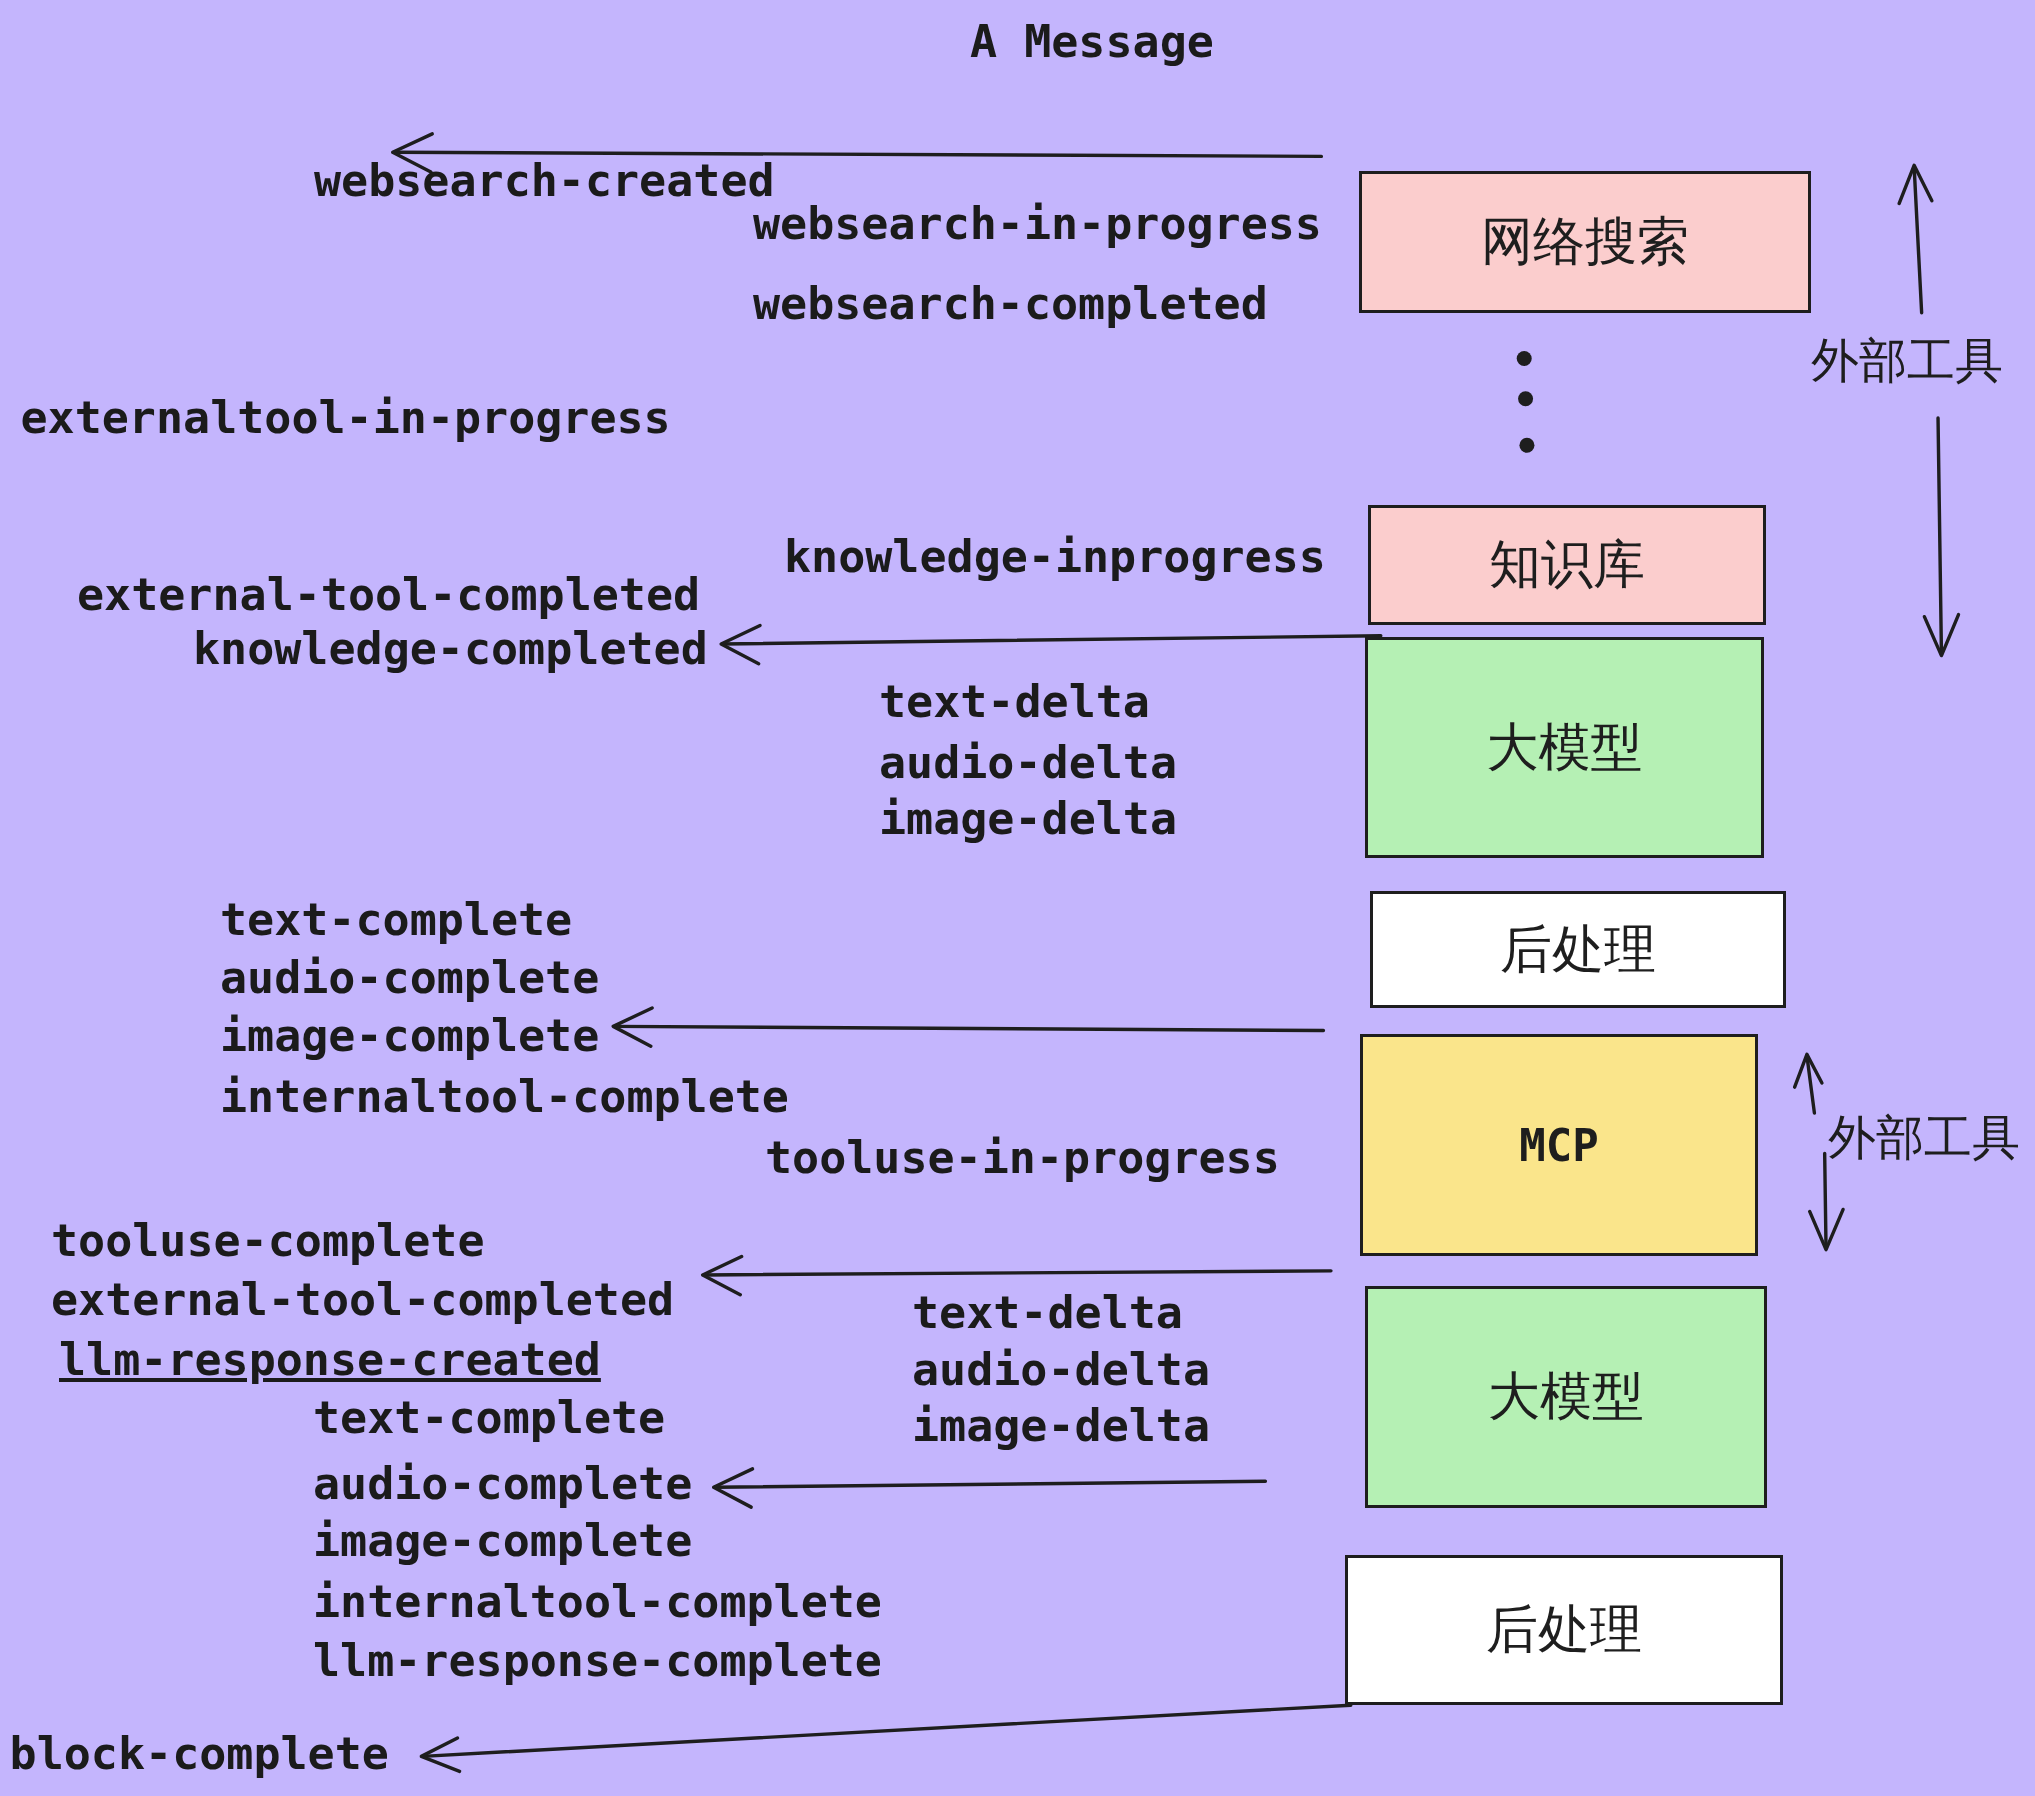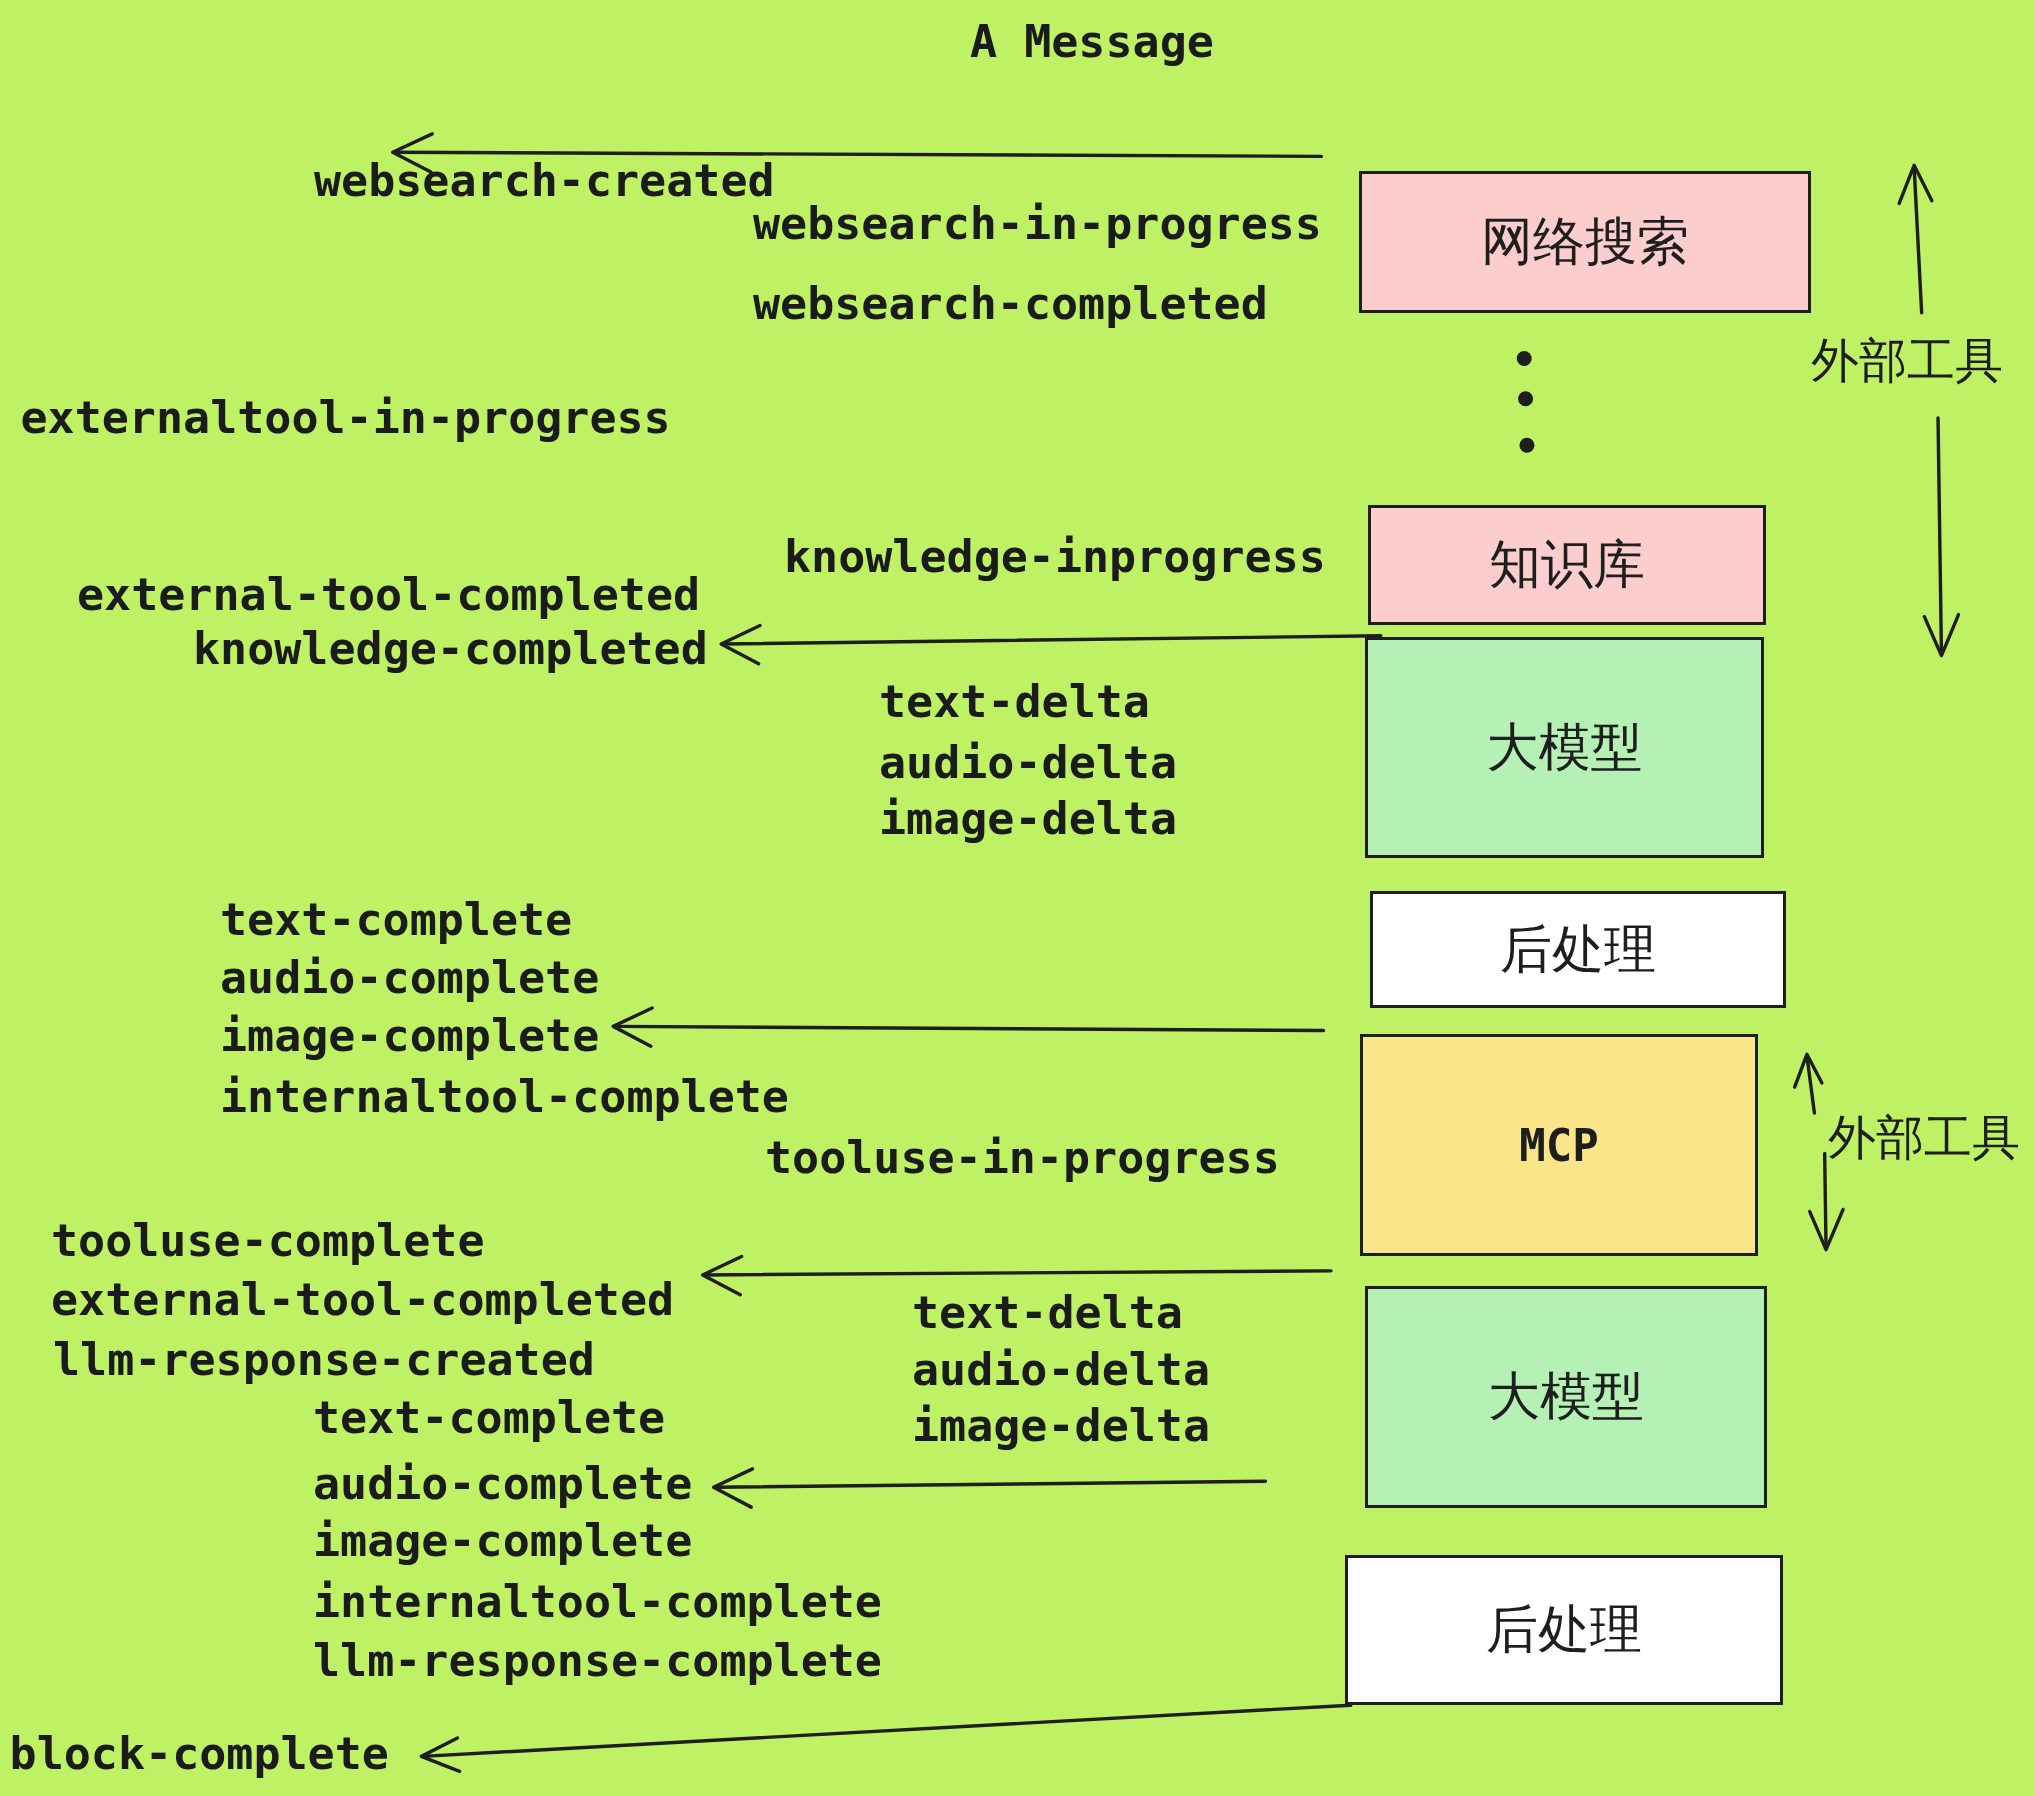--- a/index.html
+++ b/index.html
@@ -1,20 +1,20 @@
 <!DOCTYPE html>
 <html style="font-size:11px"><head>
 <meta charset="utf-8">
 <style>
   html, body { margin: 0; padding: 0; background: #ffffff; }
   #canvas {
     position: relative;
     width: 2035px;
     height: 1796px;
-    background: #bef264;
+    background: #c4b5fd;
     overflow: hidden;
     font-family: "DejaVu Sans Mono", monospace;
   }
   #arrow-layer {
     position: absolute;
     left: 0; top: 0;
     width: 2035px; height: 1796px;
     pointer-events: none;
   }
   .evt {
@@ -135,21 +135,21 @@
   <span class="evt" style="left:879px; top:675px;">text-delta</span>
   <span class="evt" style="left:879px; top:736px;">audio-delta</span>
   <span class="evt" style="left:879px; top:792px;">image-delta</span>
   <span class="evt" style="left:220px;  top:893px;">text-complete</span>
   <span class="evt" style="left:220px;  top:951px;">audio-complete</span>
   <span class="evt" style="left:220px;  top:1009px;">image-complete</span>
   <span class="evt" style="left:220px;  top:1070px;">internaltool-complete</span>
   <span class="evt" style="left:765px; top:1131px;">tooluse-in-progress</span>
   <span class="evt" style="left:51px;   top:1214px;">tooluse-complete</span>
   <span class="evt" style="left:51px;   top:1273px;">external-tool-completed</span>
-  <span class="evt" style="left:53px;   top:1333px;">llm-response-created</span>
+  <span class="evt" style="left:59px;   top:1333px;text-decoration:underline;">llm-response-created</span>
   <span class="evt" style="left:912px; top:1286px;">text-delta</span>
   <span class="evt" style="left:912px; top:1343px;">audio-delta</span>
   <span class="evt" style="left:912px; top:1399px;">image-delta</span>
   <span class="evt" style="left:313px;  top:1391px;">text-complete</span>
   <span class="evt" style="left:313px;  top:1457px;">audio-complete</span>
   <span class="evt" style="left:313px;  top:1514px;">image-complete</span>
   <span class="evt" style="left:313px;  top:1575px;">internaltool-complete</span>
   <span class="evt" style="left:313px;  top:1634px;">llm-response-complete</span>
   <span class="evt" style="left:9.6px;   top:1727px;">block-complete</span>
 

